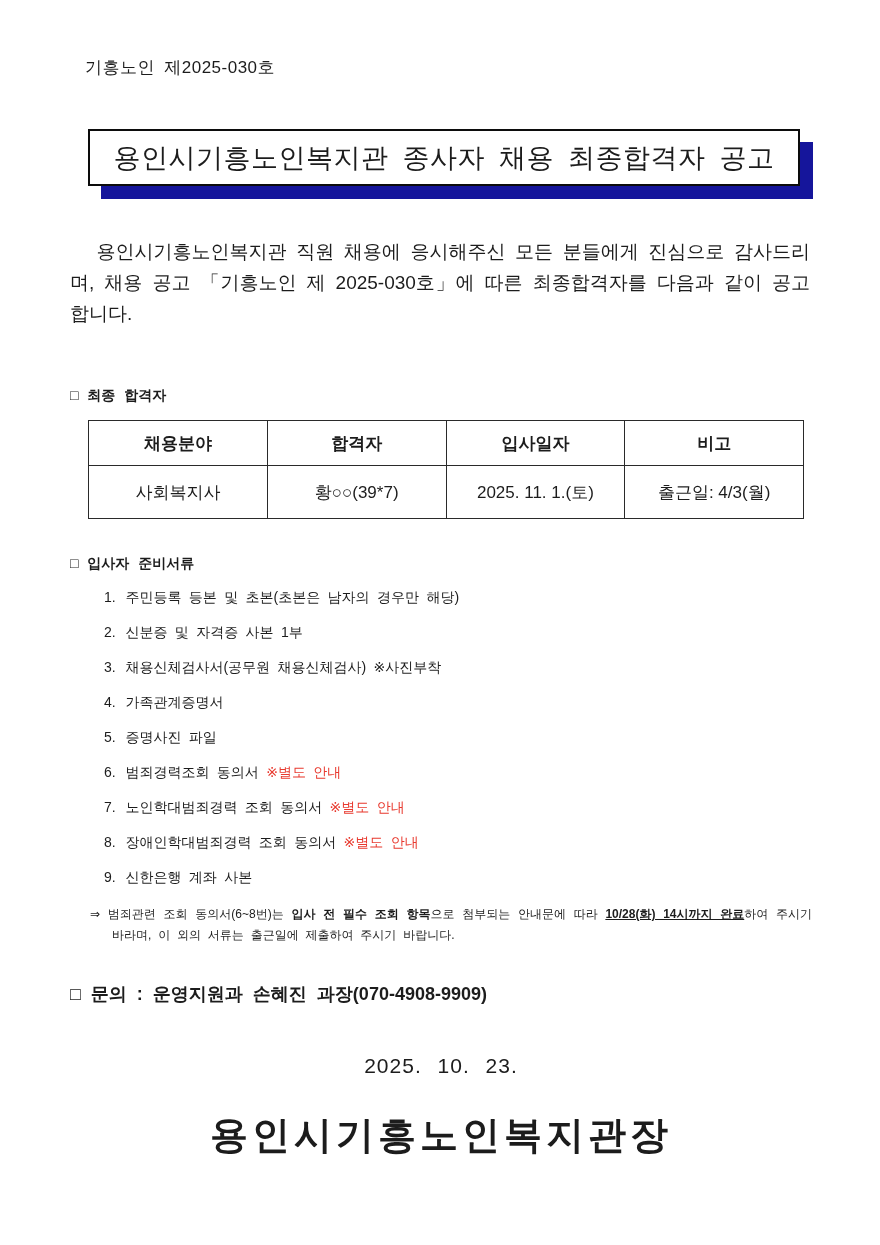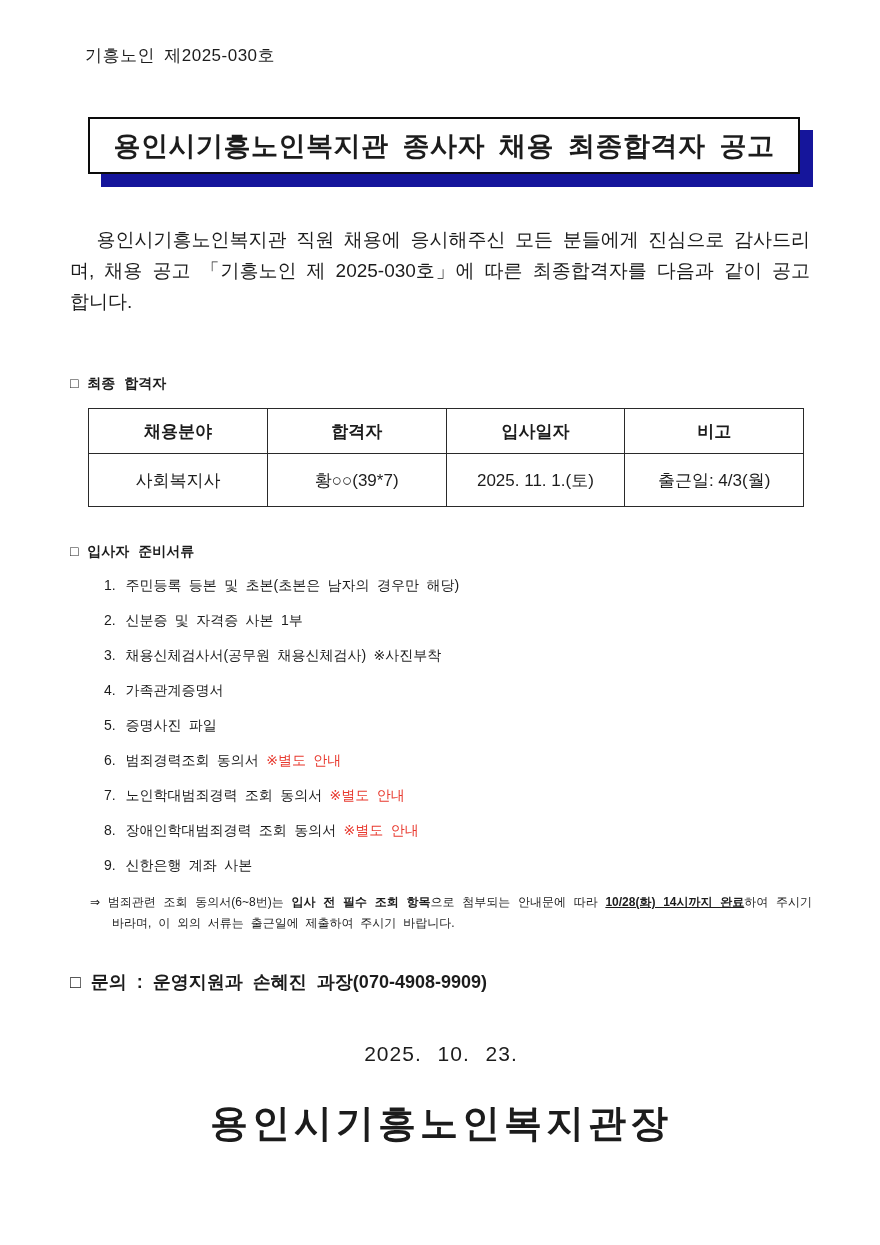--- a/index.html
+++ b/index.html
@@ -10,21 +10,21 @@
     color: #1c1c1c;
   }
   .page {
     position: relative;
     width: 880px;
     height: 1245px;
     margin: 0 auto;
     background: #ffffff;
     overflow: hidden;
     box-sizing: border-box;
-    padding: 44px 68px 0 70px;
+    padding: 56px 68px 0 70px;
   }
   .doc-number {
     font-size: 17px;
     letter-spacing: 0.5px;
     word-spacing: 4px;
     margin-left: 15px;
   }
   
   .banner-wrap {
     position: relative;
@@ -45,21 +45,21 @@
     top: 0;
     width: 712px;
     height: 57px;
     background: #ffffff;
     border: 2px solid #0c0c0c;
     box-sizing: border-box;
     display: flex;
     align-items: center;
     justify-content: center;
     font-size: 27px;
-    font-weight: 700;
+    font-weight: 400;
     letter-spacing: 0.5px;
     word-spacing: 6px;
     white-space: nowrap;
   }
   .intro {
     margin: 38px 2px 0 0;
     font-size: 19px;
     line-height: 1.62;
     text-align: justify;
     text-indent: 1.4em;

